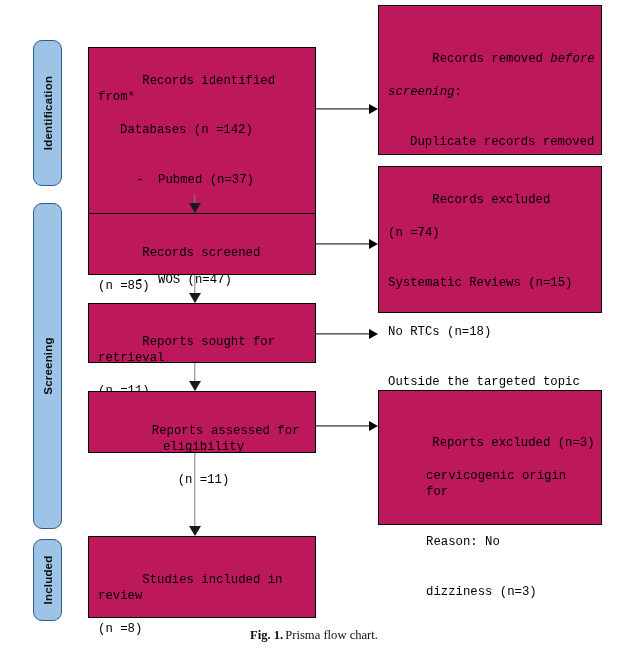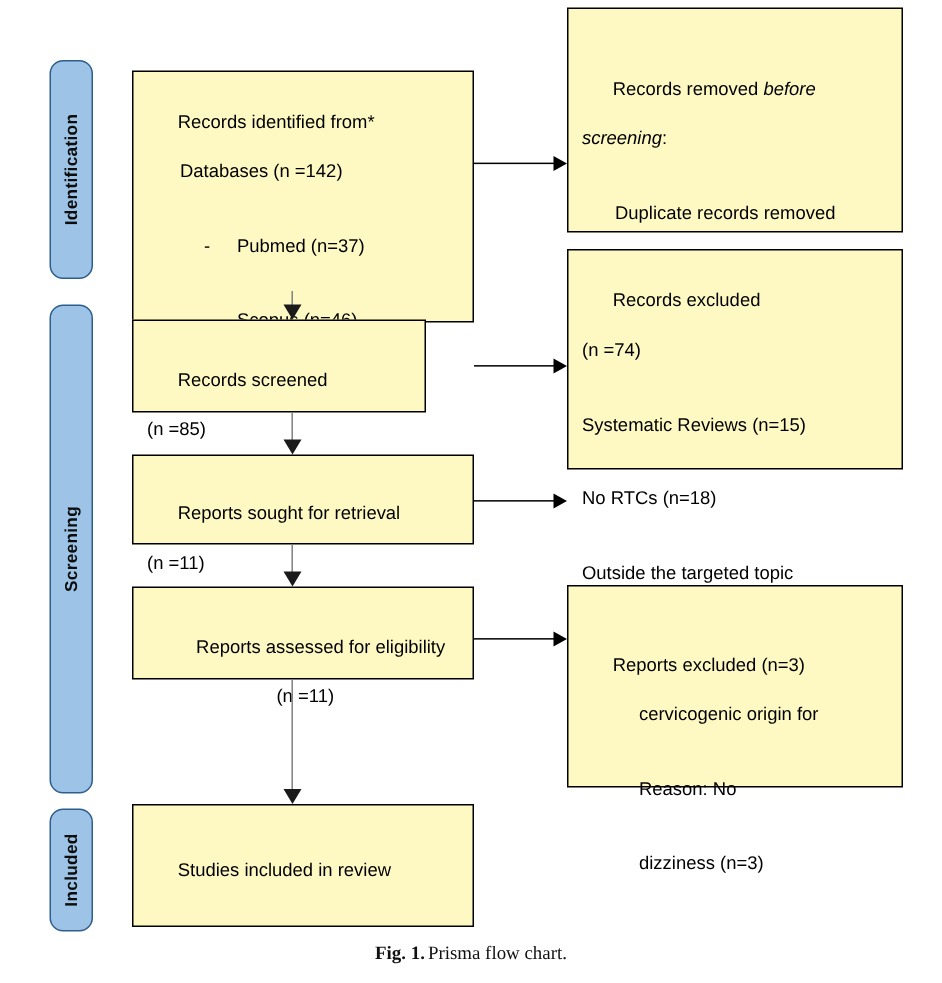--- a/index.html
+++ b/index.html
@@ -36,23 +36,24 @@
     white-space: nowrap;
     font-size: 11.5px;
     font-weight: bold;
     letter-spacing: 0.2px;
     color: #0d0d0d;
   }
 
   
   .flow-box {
     position: absolute;
-    background: #fef9c3;
+    background: #be185d;
     border: 1.6px solid #000000;
     box-sizing: border-box;
+    font-family: Liberation Mono, monospace;
   }
   .box-text {
     position: absolute;
     left: 9px;
     right: 6px;
     font-size: 12.3px;
     line-height: 16.6px;
     color: #000000;
     white-space: pre-wrap;
   }
@@ -142,21 +143,21 @@
     <div class="box-text" style="top:8px;">
       <span>Records identified from*</span>
       <span class="ind1">Databases (n =142)</span>
       <span class="dash-row"><span class="dash">-</span><span>Pubmed (n=37)</span></span>
       <span class="dash-row"><span class="dash">-</span><span>Scopus (n=46)</span></span>
       <span class="dash-row"><span class="dash">-</span><span>WOS (n=47)</span></span>
       <span class="dash-row"><span class="dash">-</span><span>PEDro (12)</span></span>
     </div>
   </div>
 
-  <div class="flow-box" style="left:88px; top:213px; width:196px; height:62px;">
+  <div class="flow-box" style="left:88px; top:213px; width:228px; height:62px;">
     <div class="box-text" style="top:14px;">
       <span>Records screened</span>
       <span style="display:block">(n =85)</span>
     </div>
   </div>
 
   <div class="flow-box" style="left:88px; top:303px; width:228px; height:60px;">
     <div class="box-text" style="top:13px;">
       <span>Reports sought for retrieval</span>
       <span style="display:block">(n =11)</span>
@@ -166,20 +167,21 @@
   <div class="flow-box" style="left:88px; top:391px; width:228px; height:62px;">
     <div class="box-text" style="top:14px;text-align:center;">
       <span>Reports assessed for eligibility</span>
       <span style="display:block">(n =11)</span>
     </div>
   </div>
 
   <div class="flow-box" style="left:88px; top:536px; width:228px; height:82px;">
     <div class="box-text" style="top:18px;">
       <span>Studies included in review</span>
+      <span style="display:block">(n =8)</span>
     </div>
   </div>
 
   <div class="flow-box" style="left:378px; top:5px; width:224px; height:150px;">
     <div class="box-text" style="top:28px;">
       <span><span>Records removed </span><em>before</em></span>
       <span style="display:block"><em>screening</em><span>:</span></span>
       <span class="ind1">Duplicate records removed</span>
       <span style="display:block">(n =57)</span>
     </div>

